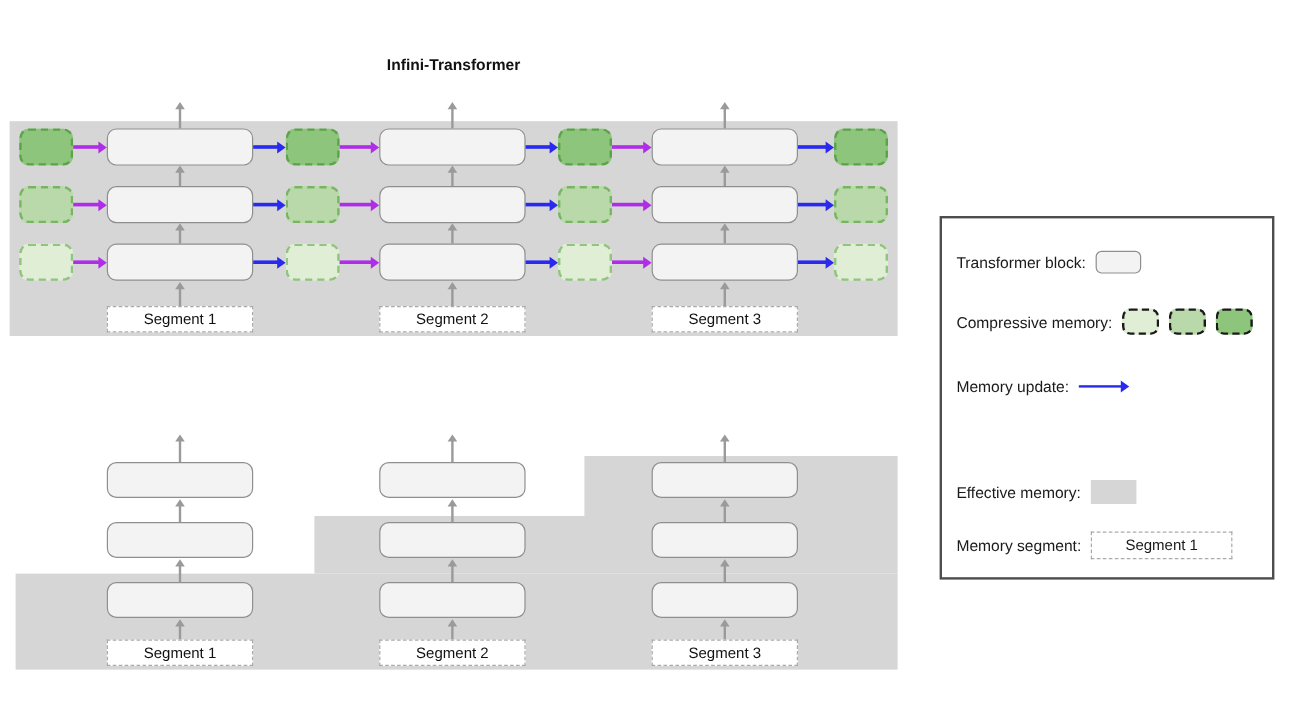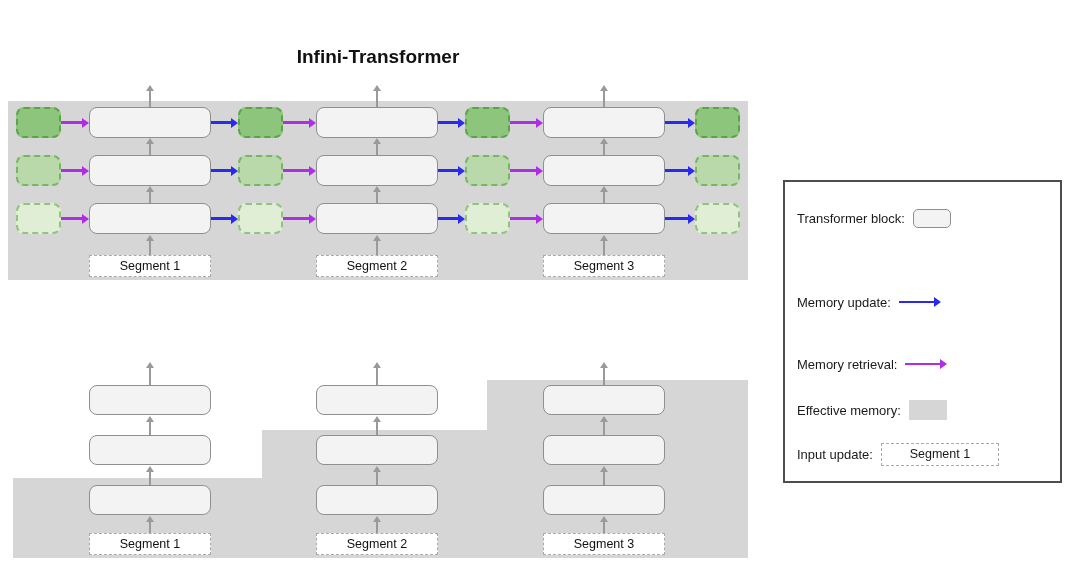--- a/index.html
+++ b/index.html
@@ -1,21 +1,21 @@
 <!DOCTYPE html>
 <html style="--effective-context: #d6d6d6; --block-fill: #f3f3f3; --block-border: #8f8f8f; --memory-dark-fill: #8ec57d; --memory-dark-border: #5aa348; --memory-medium-fill: #b9d9aa; --memory-medium-border: #77b563; --memory-light-fill: #dfeed4; --memory-light-border: #90c47f; --memory-update-arrow: #2a2aee; --memory-retrieval-arrow: #b02de8; --context-arrow: #9a9a9a; --segment-border: #aaaaaa; --legend-border: #4d4d4d;"><head>
 <meta charset="utf-8">
 <style>
   html,body{margin:0;padding:0;background:#ffffff;}
   #stage{
     position:relative;width:1080px;height:586px;background:#fff;overflow:hidden;
     font-family:"Liberation Sans","DejaVu Sans",sans-serif;color:#1a1a1a;
   }
   .title{position:absolute;left:8px;width:740px;text-align:center;
-    font-size:19px;font-weight:bold;color:#111;}
+    font-size:13px;font-weight:bold;color:#111;}
   
   .abs{position:absolute;box-sizing:border-box;}
   .ctx{background:var(--effective-context);}
   .blk{background:var(--block-fill);border:1.4px solid var(--block-border);border-radius:8px;}
   .mem{border:2px dashed;border-radius:8px;}
   .mem-dark{background:var(--memory-dark-fill);border-color:var(--memory-dark-border);}
   .mem-medium{background:var(--memory-medium-fill);border-color:var(--memory-medium-border);}
   .mem-light{background:var(--memory-light-fill);border-color:var(--memory-light-border);}
   .seg{background:#fff;border:1.5px dashed var(--segment-border);
     display:flex;align-items:center;justify-content:center;
@@ -265,36 +265,35 @@
         <i class="head"></i>
       </div>
       <div class="abs seg" style="left: 543px; top: 533px; width: 122px; height: 22px;">Segment 3</div>
     </div>
 
   <div class="legend">
     <div class="lrow" style="top:23px">
       <span class="llabel">Transformer block:</span>
       <span class="mini-blk"></span>
     </div>
-    <div class="lrow" style="top:107px">
+    <div class="lrow" style="top:73px">
+      <span class="llabel">Compressive memory:</span>
+      <span class="mini-mem mem-light"></span>
+      <span class="mini-mem mem-medium"></span>
+      <span class="mini-mem mem-dark"></span>
+    </div>
+    <div class="lrow" style="top:127px">
       <span class="llabel">Memory update:</span>
       <span class="larr arr-blue">
-        <i class="shaft"></i>
-        <i class="head"></i>
-      </span>
-    </div>
-    <div class="lrow" style="top:169px">
-      <span class="llabel">Memory retrieval:</span>
-      <span class="larr arr-purple">
         <i class="shaft"></i>
         <i class="head"></i>
       </span>
     </div>
     <div class="lrow" style="top:215px">
       <span class="llabel">Effective memory:</span>
       <span class="mini-ctx"></span>
     </div>
     <div class="lrow" style="top:259px">
-      <span class="llabel">Input update:</span>
+      <span class="llabel">Memory segment:</span>
       <span class="mini-seg">Segment 1</span>
     </div>
   </div>
 </div>
 
 </body></html>

